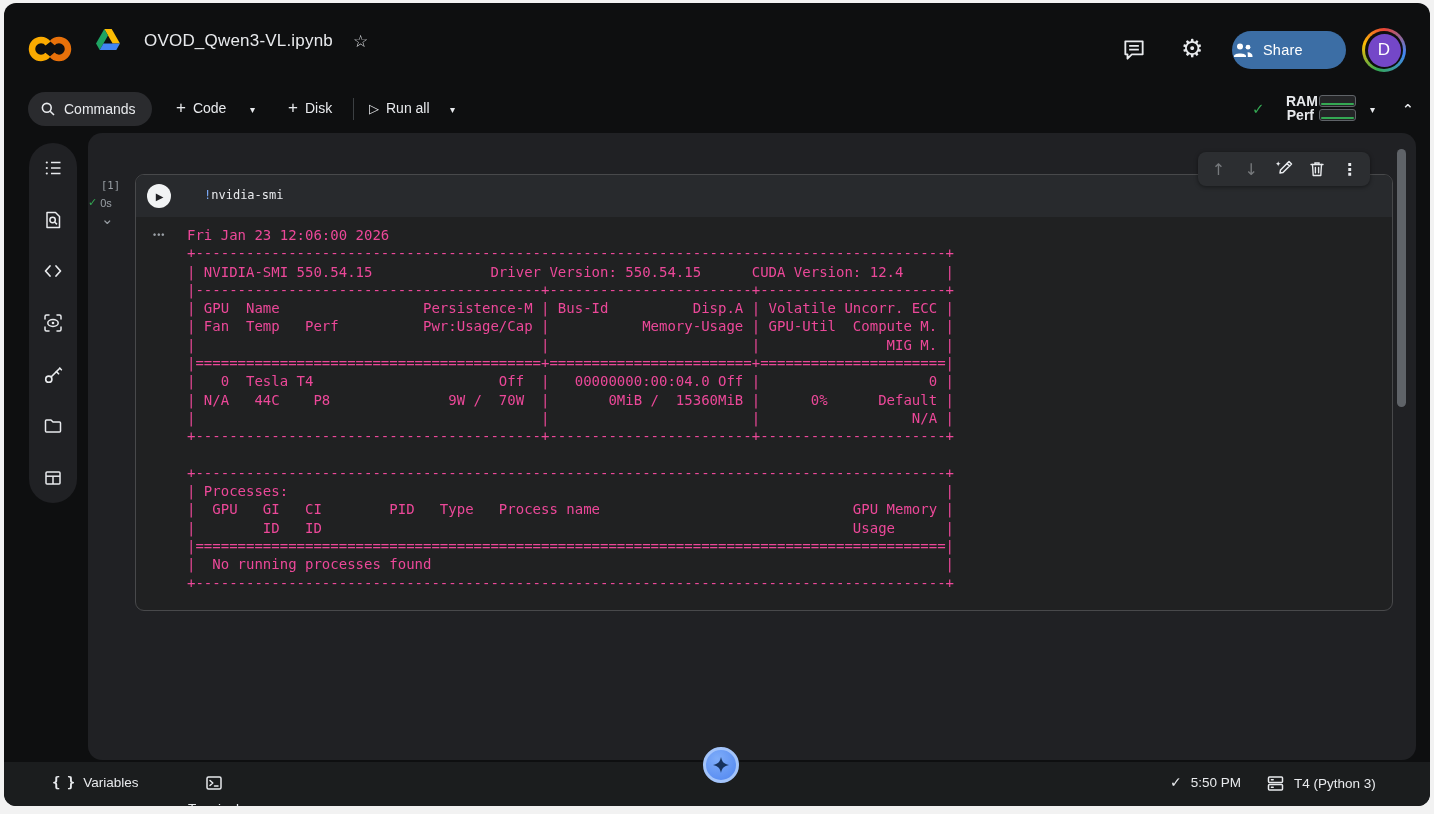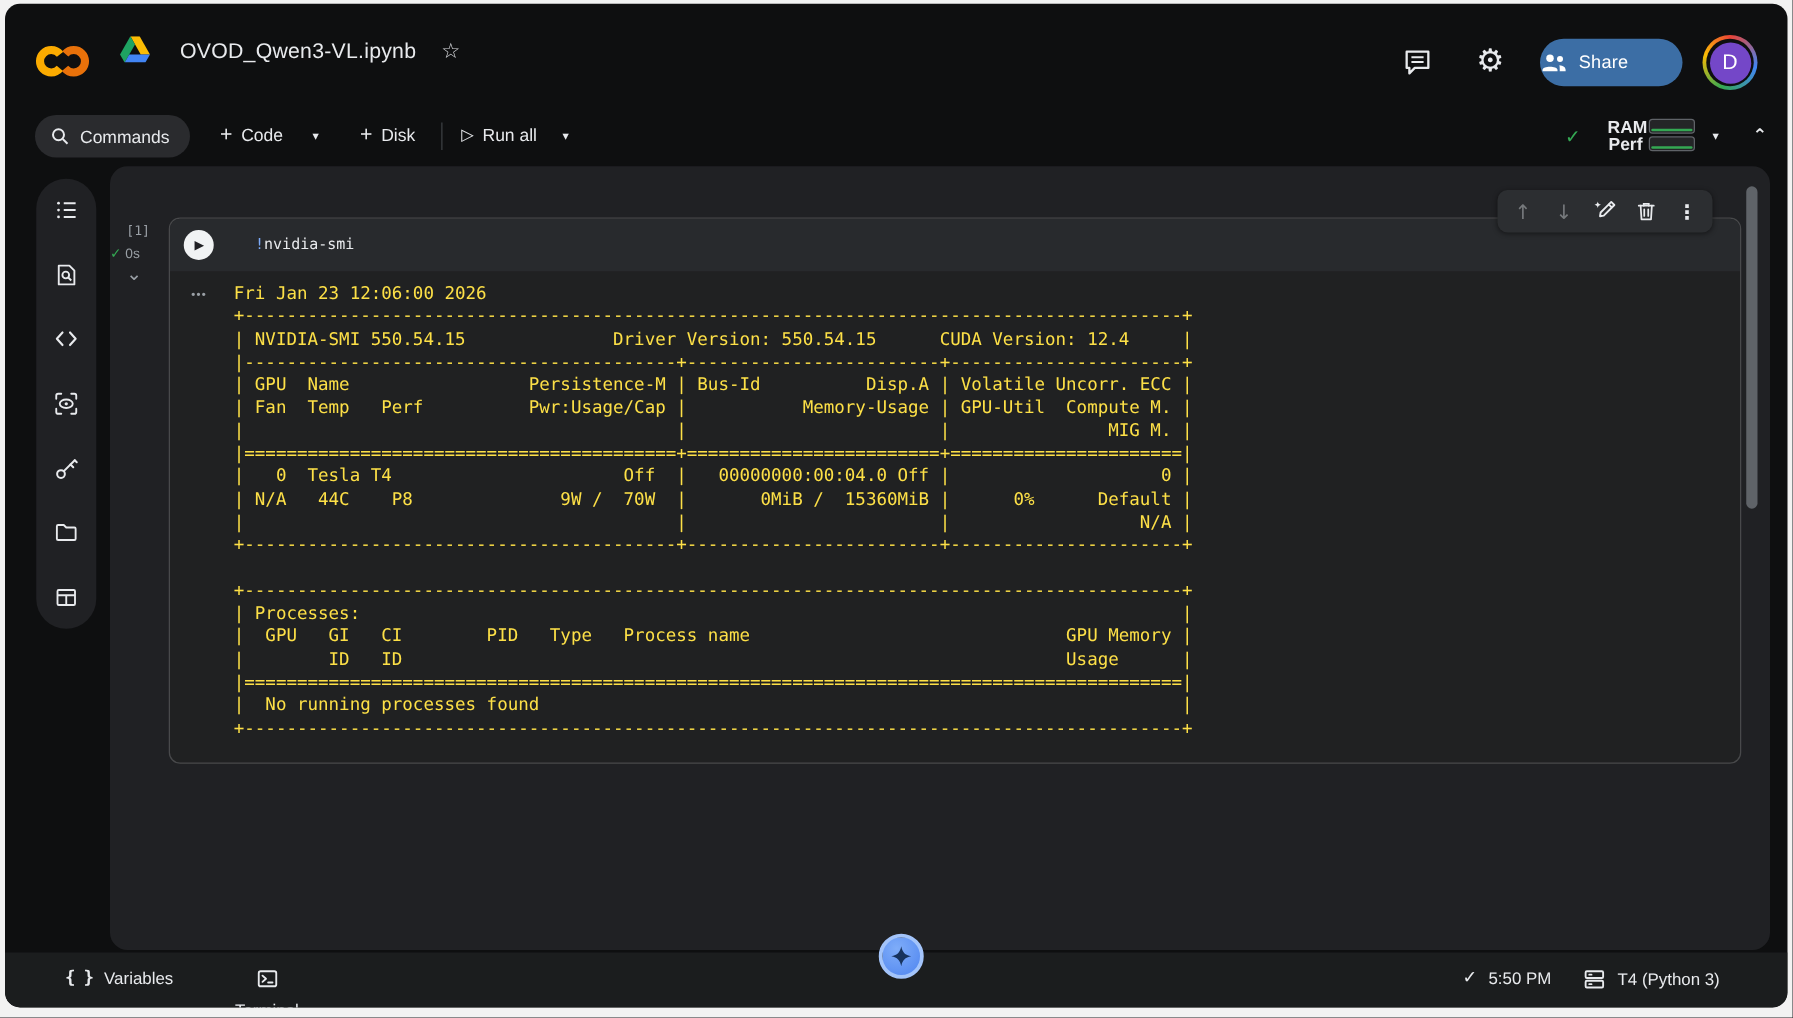--- a/index.html
+++ b/index.html
@@ -64,21 +64,21 @@
   .play-glyph{font-family:"DejaVu Sans",sans-serif;font-size:10px;color:#202124;margin-left:1px;}
   .code-line{position:absolute;left:68px;top:13px;font-family:"DejaVu Sans Mono",monospace;font-size:12px;color:#e8eaed;white-space:pre;}
   .code-bang{color:#7baaf8;}
   .gutter{color:#9aa0a6;font-size:11px;font-family:"Liberation Sans",sans-serif;}
   .gutter-mono{font-family:"DejaVu Sans Mono",monospace;font-size:10.5px;color:#9aa0a6;}
   .chev{font-family:"DejaVu Sans",sans-serif;color:#9aa0a6;font-size:15px;}
   .out-menu{color:#9aa0a6;font-size:9px;letter-spacing:1px;font-weight:700;}
   #output-pre{
     position:absolute;left:51px;top:51px;margin:0;
     font-family:"DejaVu Sans Mono",monospace;font-size:14px;line-height:18.3px;
-    color:#fde047;white-space:pre;
+    color:#ec4899;white-space:pre;
   }
   
   #cell-toolbar{left:1194px;top:149px;width:172px;height:34px;background:#2c2e31;border-radius:8px;
     box-shadow:0 1px 4px rgba(0,0,0,.45);display:flex;align-items:center;justify-content:space-around;padding:0 4px;box-sizing:border-box;}
   .ct-icon{width:26px;display:flex;align-items:center;justify-content:center;}
   .ct-arrow{font-family:"DejaVu Sans",sans-serif;font-size:16px;color:#76797c;}
   .ct-kebab{font-family:"DejaVu Sans",sans-serif;font-size:16px;color:#e8eaed;font-weight:700;}
   
   #bottom-bar{position:absolute;left:0;right:0;bottom:0;height:44px;background:#1b1d1e;border-radius:0 0 12px 12px;}
   .bb-item{display:flex;align-items:center;gap:9px;}

